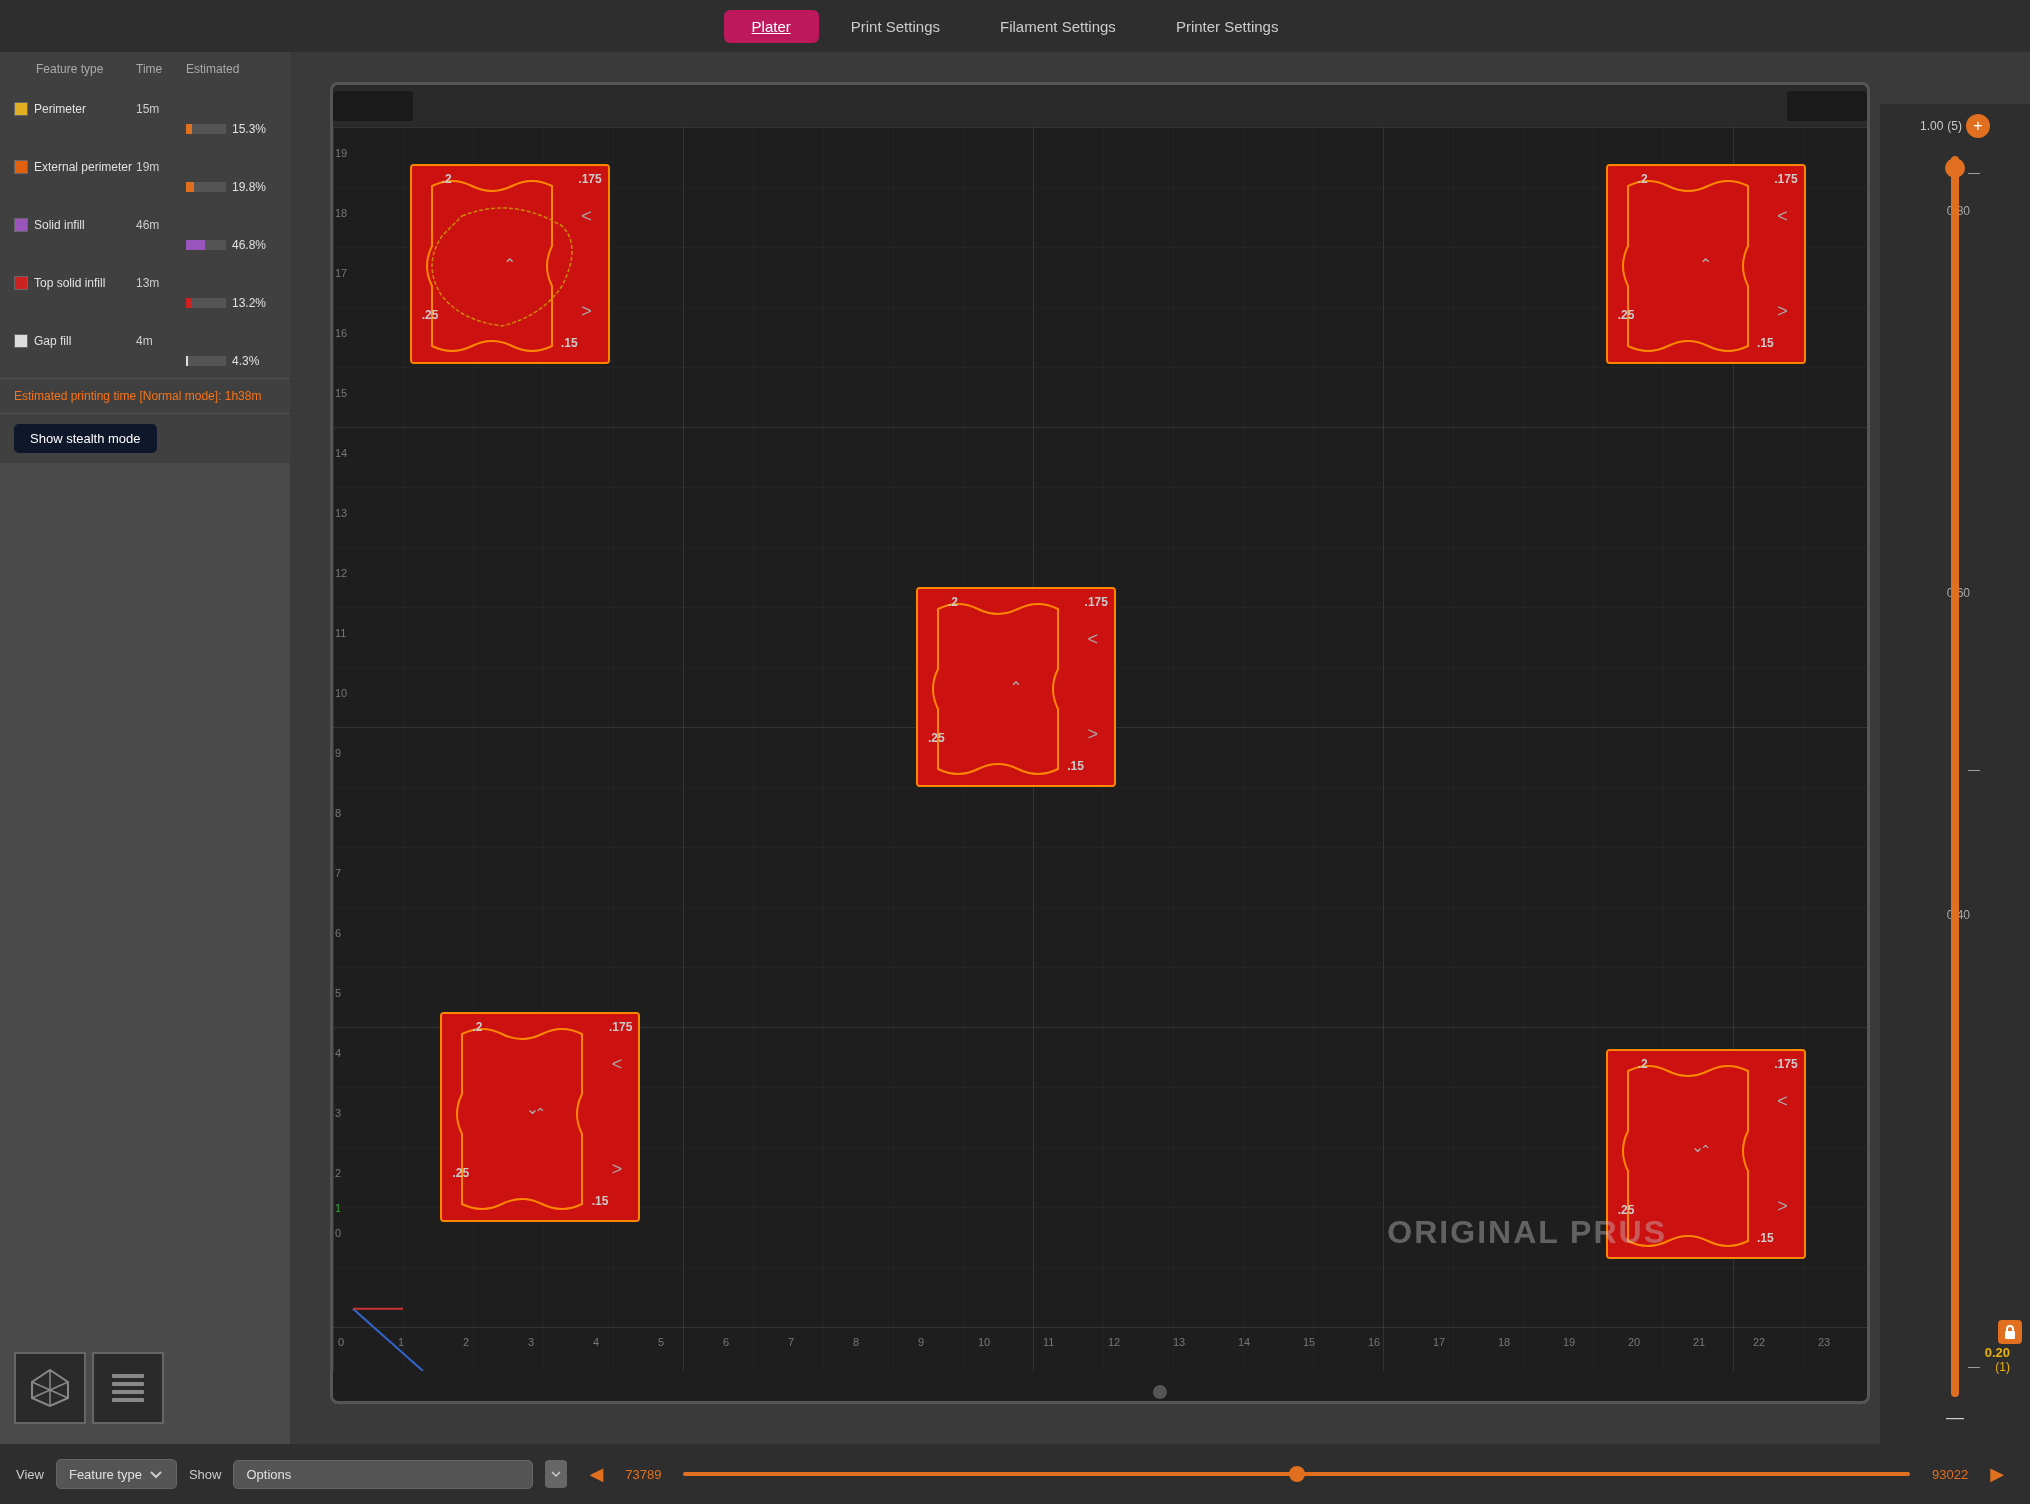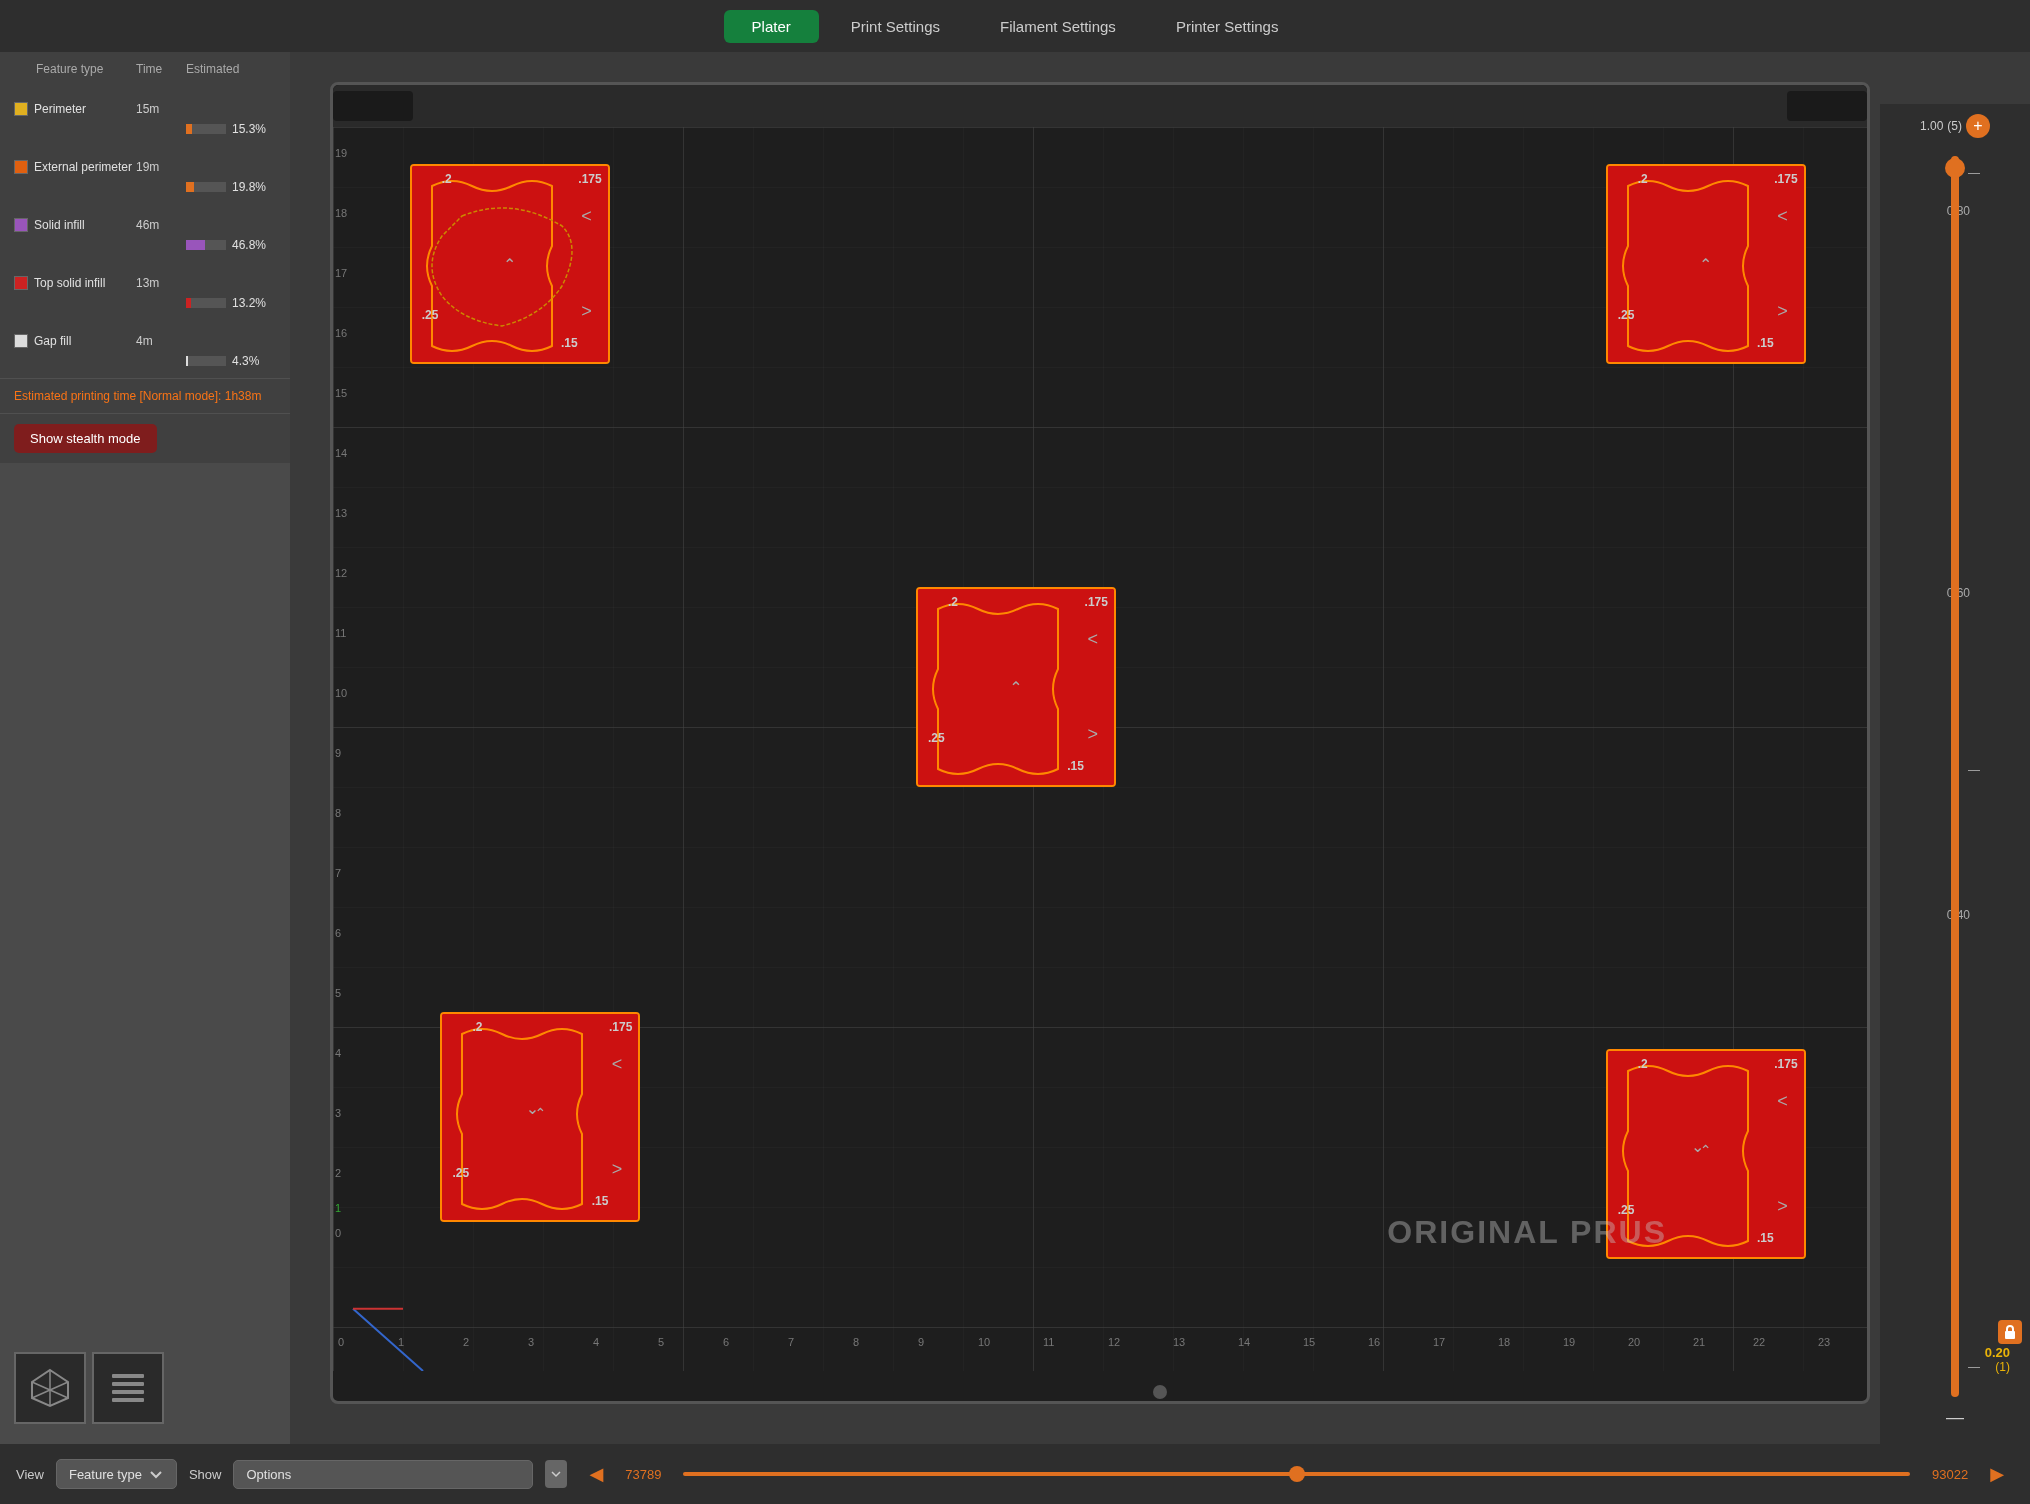--- a/index.html
+++ b/index.html
@@ -32,22 +32,23 @@
       padding: 8px 28px;
       border-radius: 6px;
       cursor: pointer;
       font-size: 15px;
       color: #ccc;
       background: transparent;
       border: none;
       outline: none;
     }
     .nav-tab.active {
-      background: #15803d;
+      background: #be185d;
       color: #fff;
+      text-decoration: underline;
     }
 
     
     .main-container {
       position: absolute;
       top: 52px;
       left: 0;
       right: 0;
       bottom: 0;
       display: flex;
@@ -121,21 +122,21 @@
     .estimated-time {
       padding: 10px 14px;
       font-size: 12px;
       color: #f97316;
       border-bottom: 1px solid #505050;
     }
 
     .stealth-btn {
       margin: 10px 14px;
       padding: 7px 16px;
-      background: #7f1d1d;
+      background: #0f172a;
       color: #fff;
       border: none;
       border-radius: 5px;
       cursor: pointer;
       font-size: 13px;
       width: fit-content;
     }
 
     .left-panel-lower {
       flex: 1;

